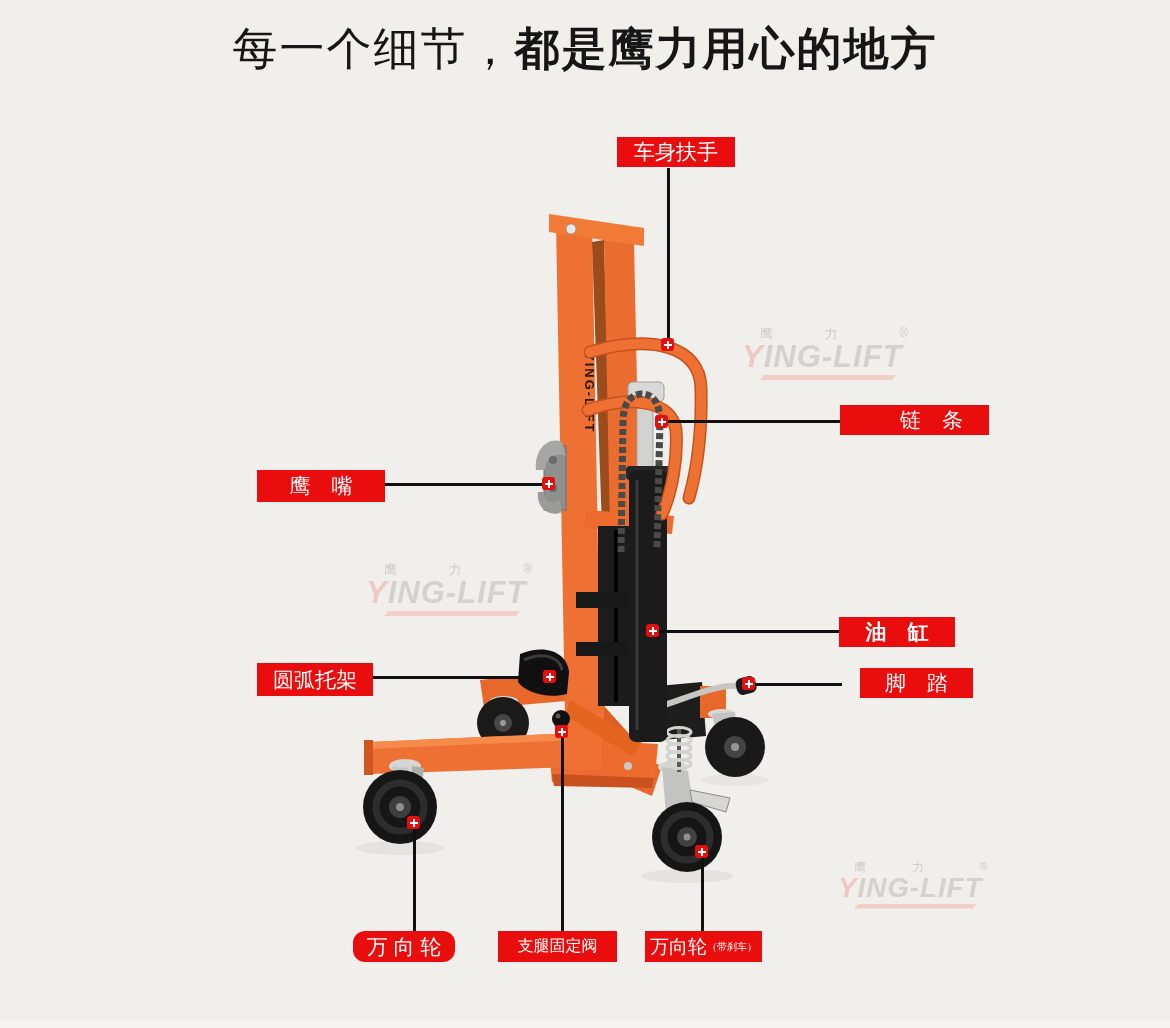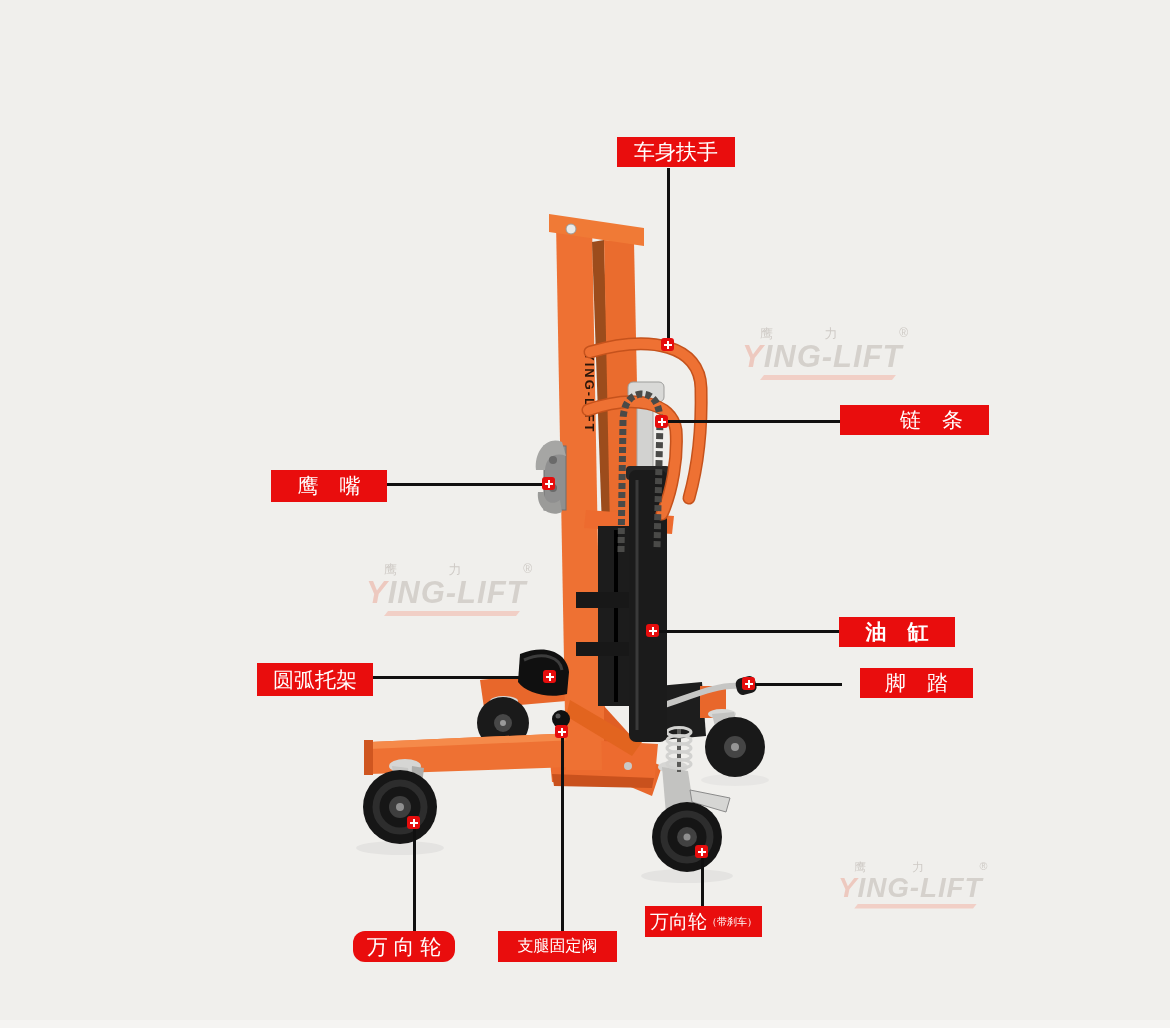--- a/index.html
+++ b/index.html
@@ -44,20 +44,21 @@
              transform:skewX(-38deg);}
   .wm.small{transform:scale(.9);transform-origin:left top;}
 
   .bottom-strip{position:absolute;left:0;bottom:0;width:100%;height:8px;background:#f5f4f2;}
 </style>
 </head>
 <body>
 
 <div class="canvas">
 
+  <div class="title"><span class="light">每一个细节，</span><span class="bold">都是鹰力用心的地方</span></div>
 
   <div class="wm" style="left:742px;top:326px;">
     <div class="wm-top">
         <span class="wm-cn">鹰 力</span>
         <span class="wm-reg">®</span>
       </div>
     <div class="wm-main"><span class="wm-y">Y</span><span class="wm-rest">ING-LIFT</span></div>
     <div class="wm-swoosh"></div>
   </div>
   <div class="wm" style="left:366px;top:562px;">
@@ -228,37 +229,37 @@
   <div class="marker" style="left:407px;top:816px;"></div>
   <div class="marker" style="left:555px;top:725px;"></div>
   <div class="marker" style="left:695px;top:845px;"></div>
 
   <div class="label" style="left:617px;top:137px;width:118px;height:30px;">
       <span>车身扶手</span>
     </div>
   <div class="label" style="left:840px;top:405px;width:115px;height:30px;padding-left:34px;">
       <span>链　条</span>
     </div>
-  <div class="label" style="left:271px;top:470px;width:116px;height:32px;">
+  <div class="label" style="left:257px;top:470px;width:128px;height:32px;">
       <span>鹰　嘴</span>
     </div>
   <div class="label" style="left:839px;top:617px;width:116px;height:30px;font-weight:bold;">
       <span>油　缸</span>
     </div>
   <div class="label" style="left:257px;top:663px;width:116px;height:33px;text-align:right;">
       <span>圆弧托架</span>
     </div>
   <div class="label" style="left:860px;top:668px;width:113px;height:30px;">
       <span>脚　踏</span>
     </div>
   <div class="label" style="left:353px;top:931px;width:102px;height:31px;border-radius:12px;">
       <span>万 向 轮</span>
     </div>
   <div class="label" style="left:498px;top:931px;width:119px;height:31px;font-size:16px;">
       <span>支腿固定阀</span>
     </div>
-  <div class="label" style="left:645px;top:906px;width:117px;height:31px;font-size:19px;">
+  <div class="label" style="left:645px;top:931px;width:117px;height:31px;font-size:19px;">
       <span>万向轮</span>
       <span class="sfx">（带刹车）</span>
     </div>
 
   <div class="bottom-strip"></div>
 </div>
 
 </body></html>

